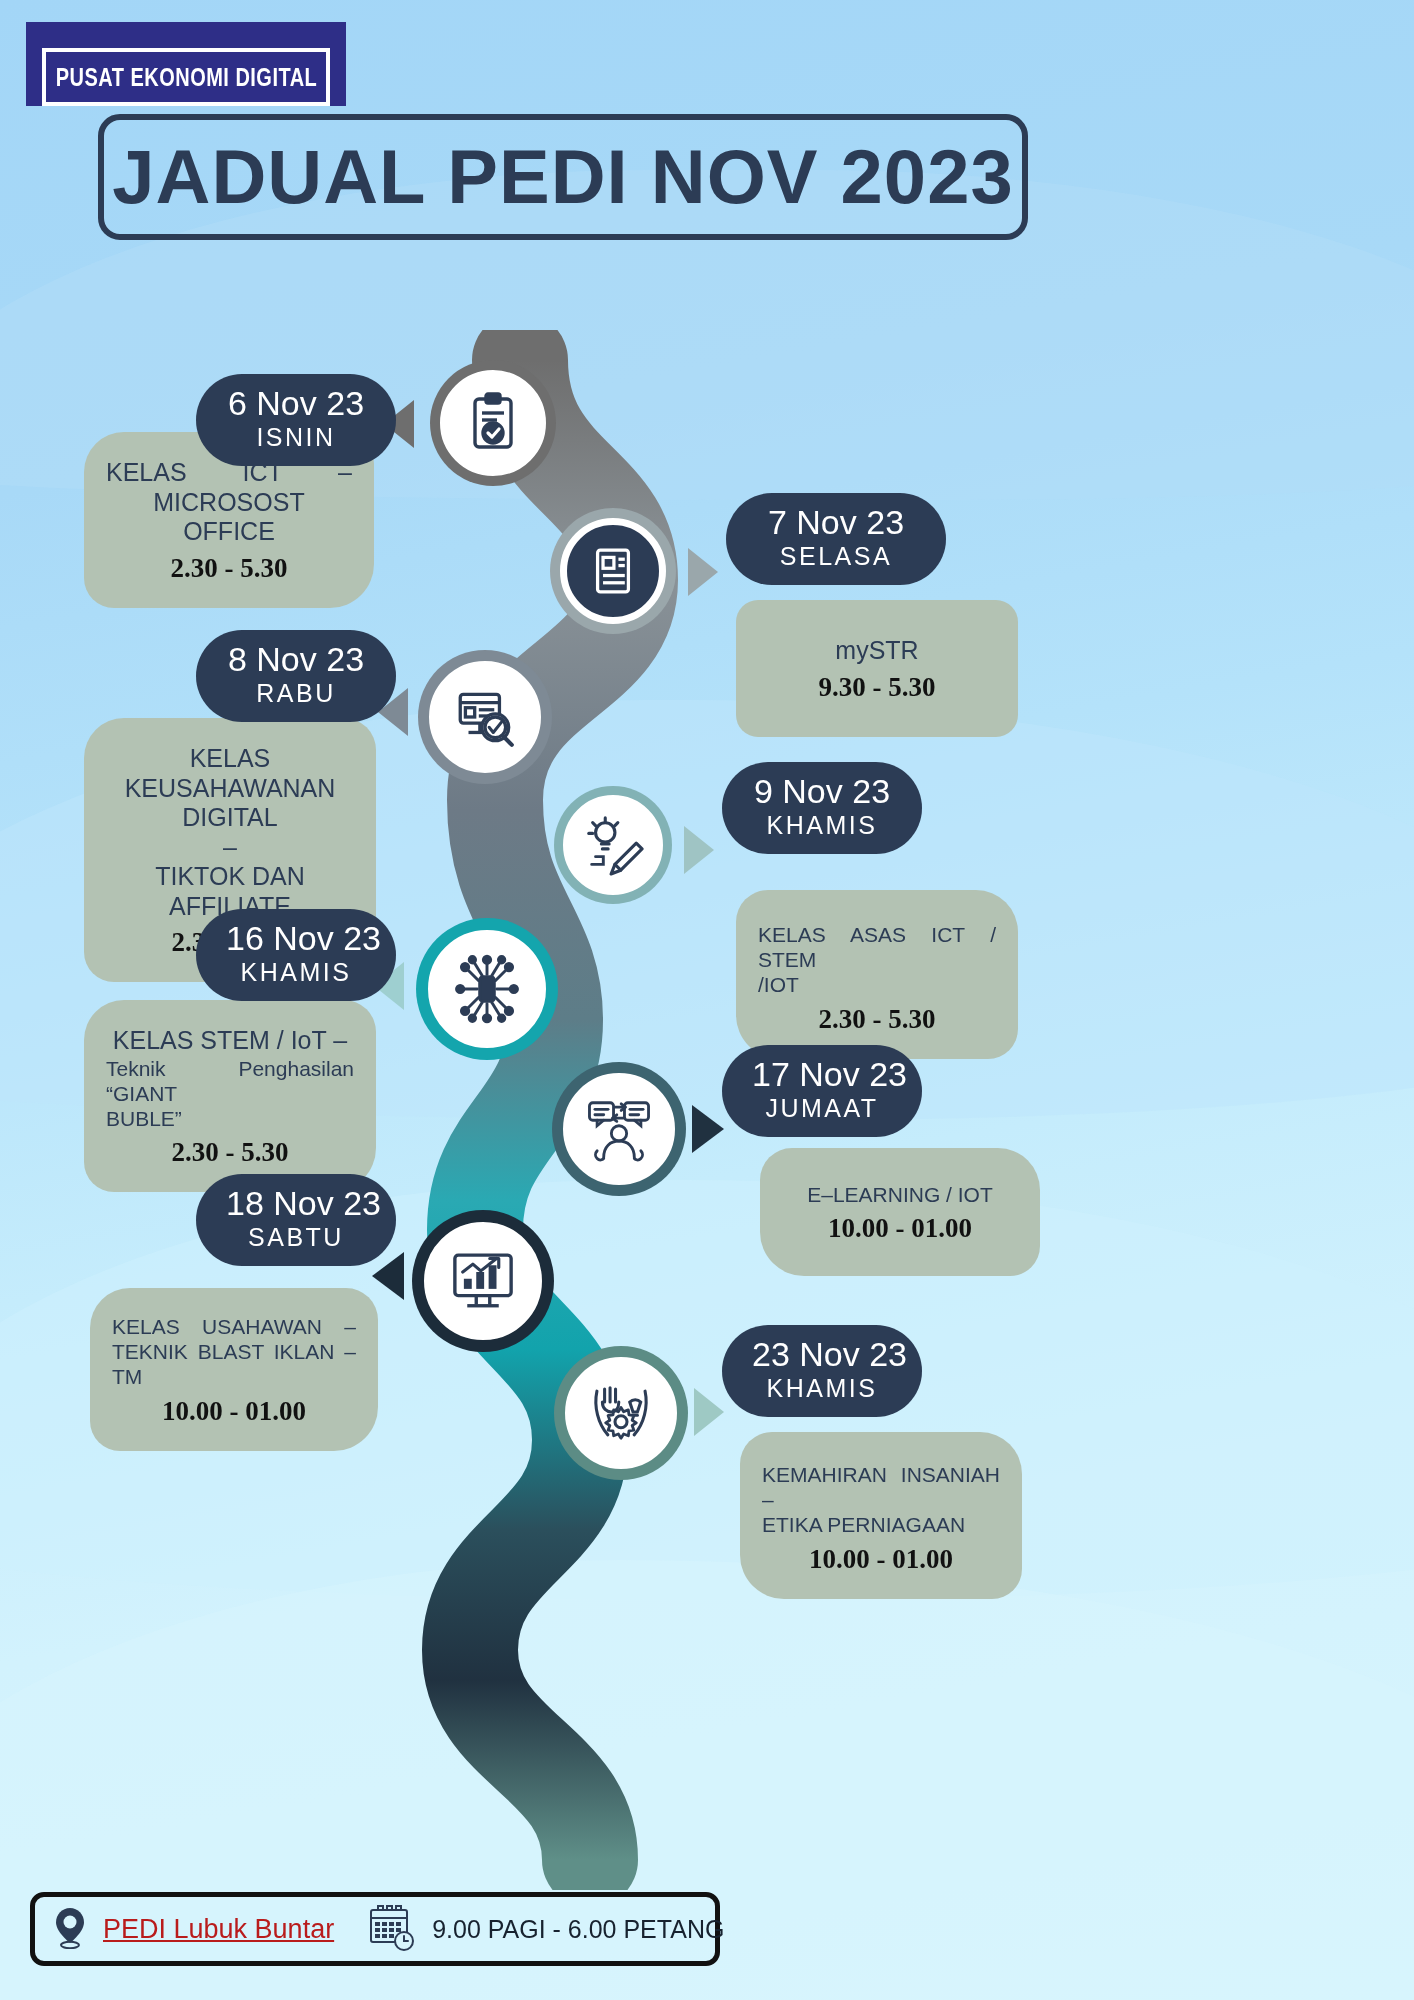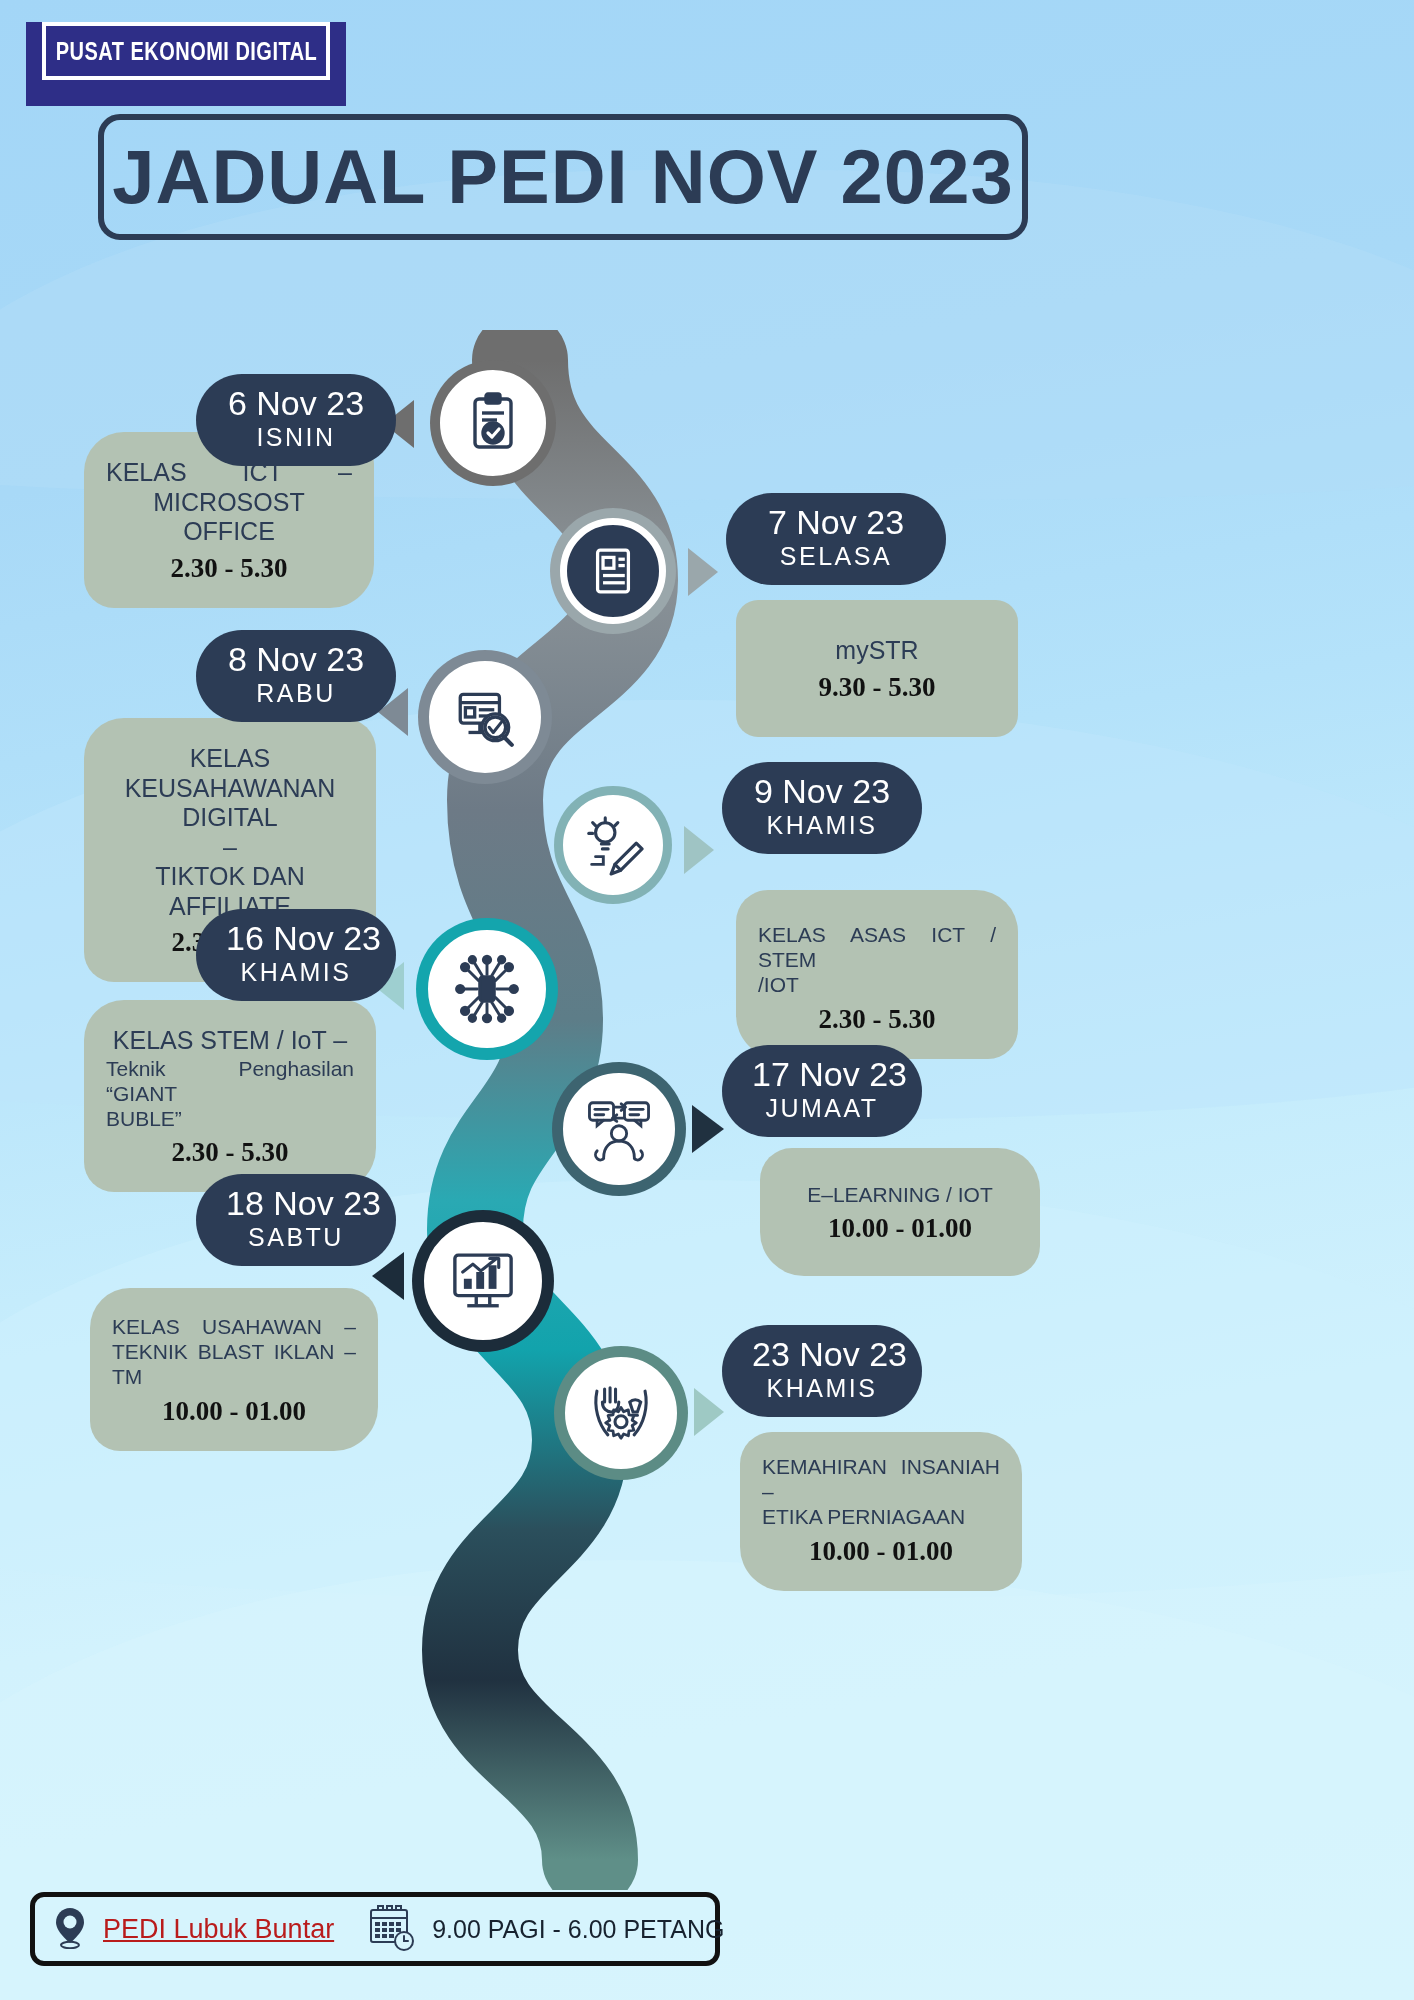--- a/index.html
+++ b/index.html
@@ -53,21 +53,21 @@
   }
 
   .page { position: relative; z-index: 5; width: 1414px; height: 2000px; }
 
   
   .brand-badge {
     position: absolute;
     left: 26px; top: 22px;
     width: 320px; height: 84px;
     background: #2e2e87;
-    display: flex; align-items: flex-start; justify-content: center;
+    display: flex; align-items: flex-end; justify-content: center;
   }
   .brand-badge-inner {
     width: 288px; height: 58px;
     border: 4px solid #ffffff;
     display: flex; align-items: center; justify-content: center;
   }
   .brand-text {
     color: #ffffff;
     font-size: 25px;
     font-weight: 700;
@@ -506,21 +506,21 @@
       </svg>
     </div>
   </div>
   <div class="tri tri-right" style="left:694px; top:1388px; border-left:30px solid #9ec9c4;"></div>
 
   <div class="date-pill" style="left:722px; top:1325px; width:200px;">
     <div class="d-date">23 Nov 23</div>
     <div class="d-day">KHAMIS</div>
   </div>
 
-  <div class="desc right" style="left:740px; top:1432px; width:282px; padding-top:22px;">
+  <div class="desc right" style="left:740px; top:1432px; width:282px; padding-top:30px;">
     <div class="d-sub t-just">KEMAHIRAN    INSANIAH    –</div>
     <div class="d-sub">ETIKA PERNIAGAAN</div>
     <div class="d-time">10.00 - 01.00</div>
   </div>
 
   <div class="footer">
     <span>
       <svg width="38" height="44" viewBox="0 0 38 44" fill="none">
         <path d="M19 3 C11 3 5 9.5 5 17.5 C5 27 19 38 19 38 C19 38 33 27 33 17.5 C33 9.5 27 3 19 3 Z" fill="#2c3c55"></path>
         <circle cx="19" cy="17" r="6.5" fill="#d8f5fd"></circle>

